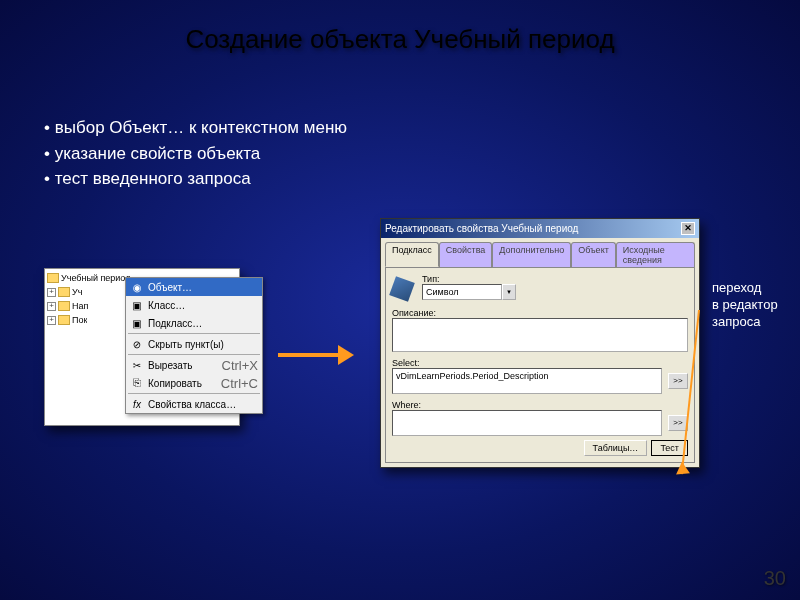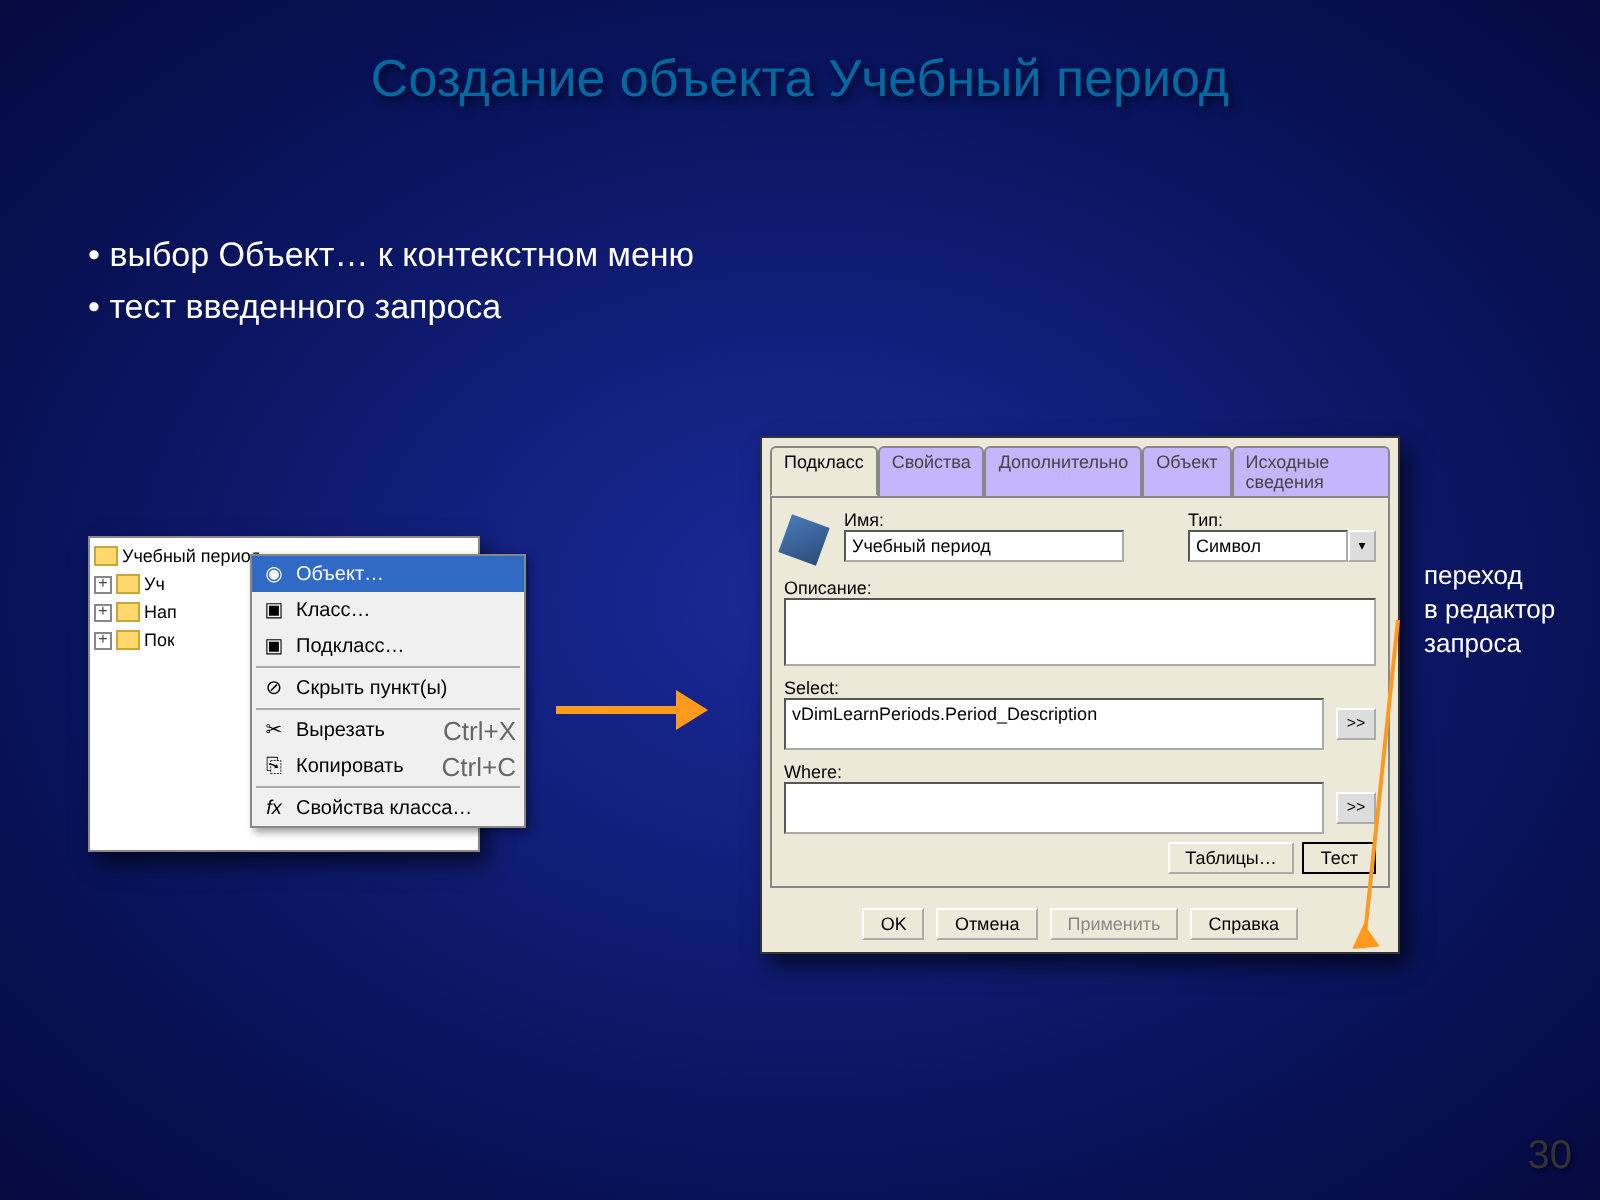--- a/index.html
+++ b/index.html
@@ -9,21 +9,21 @@
     height: 600px;
     background: radial-gradient(ellipse at center, #1a2a9a 0%, #0a1560 60%, #050a40 100%);
     font-family: Arial, sans-serif;
     color: #fff;
     position: relative;
     overflow: hidden;
   }
   .title {
     text-align: center;
     font-size: 26px;
-    color: #0369a1;
+    color: #000000;
     padding-top: 24px;
     text-shadow: 2px 2px 4px rgba(0,0,0,0.6);
     font-weight: normal;
   }
   .bullets {
     position: absolute;
     top: 115px;
     left: 44px;
     font-size: 17px;
     line-height: 1.5;
@@ -155,20 +155,21 @@
     transform: rotate(-35deg);
   }
 </style>
 </head>
 <body>
 
 <div class="title">Создание объекта Учебный период</div>
 
 <div class="bullets">
   <div class="b">выбор Объект… к контекстном меню</div>
+  <div class="b">указание свойств объекта</div>
   <div class="b">тест введенного запроса</div>
 </div>
 
 <div class="tree-panel">
   <div class="tree-items">
     <div class="tree-row">
       <span class="tree-folder"></span>
       <span class="tree-label">Учебный период</span>
     </div>
     <div class="tree-row">
@@ -224,36 +225,36 @@
     </div>
   </div>
 </div>
 
 <div class="arrow">
   <div class="arrow-line"></div>
   <div class="arrow-head"></div>
 </div>
 
 <div class="dialog">
+  <div class="dlg-title">
+    <span>Редактировать свойства Учебный период</span>
+    <span class="close">✕</span>
+  </div>
   <div class="tabs">
     <div class="tab active">Подкласс</div>
     <div class="tab inactive">Свойства</div>
     <div class="tab inactive">Дополнительно</div>
     <div class="tab inactive">Объект</div>
     <div class="tab inactive">Исходные сведения</div>
   </div>
   <div class="dlg-body">
     <div class="row">
       <div class="cube"></div>
       <div style="flex:1">
         <div class="row">
-          <div style="flex:1">
-            <div class="lbl">Имя:</div>
-            <div class="inp" style="width:140px">Учебный период</div>
-          </div>
           <div>
             <div class="lbl">Тип:</div>
             <div class="dd">
               <div class="inp" style="width:80px">Символ</div>
               <div class="arrow-btn">▾</div>
             </div>
           </div>
         </div>
       </div>
     </div>
@@ -275,26 +276,20 @@
       <div style="display:flex; flex-direction:column; gap:2px">
         <div class="side-btn">&gt;&gt;</div>
       </div>
     </div>
 
     <div class="btnrow">
       <div class="btn">Таблицы…</div>
       <div class="btn" style="border:1px solid #000">Тест</div>
     </div>
   </div>
-  <div class="dlg-footer">
-    <div class="btn">OK</div>
-    <div class="btn">Отмена</div>
-    <div class="btn" style="color:#888">Применить</div>
-    <div class="btn">Справка</div>
-  </div>
 </div>
 
 <div class="annot">
   <div>переход</div>
   <div>в редактор</div>
   <div>запроса</div>
 </div>
 <div class="annot-arrow">
   <div class="annot-line"></div>
   <div class="annot-head"></div>

